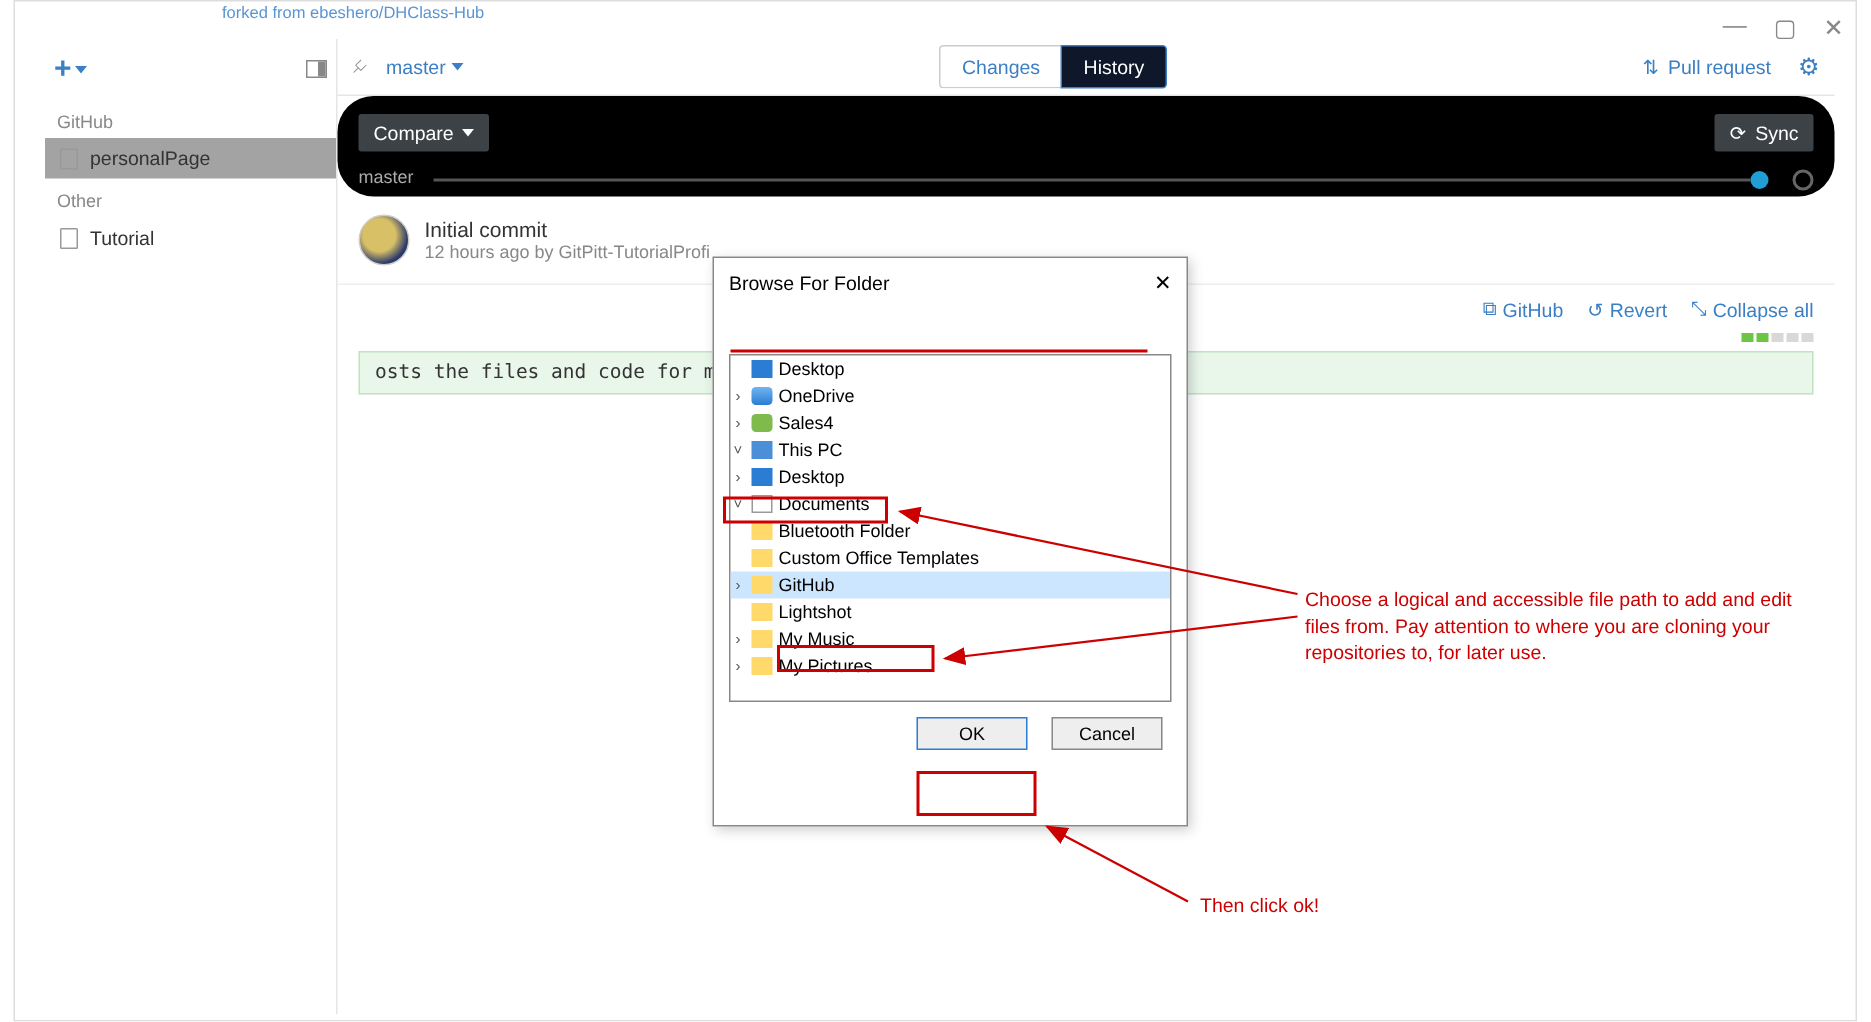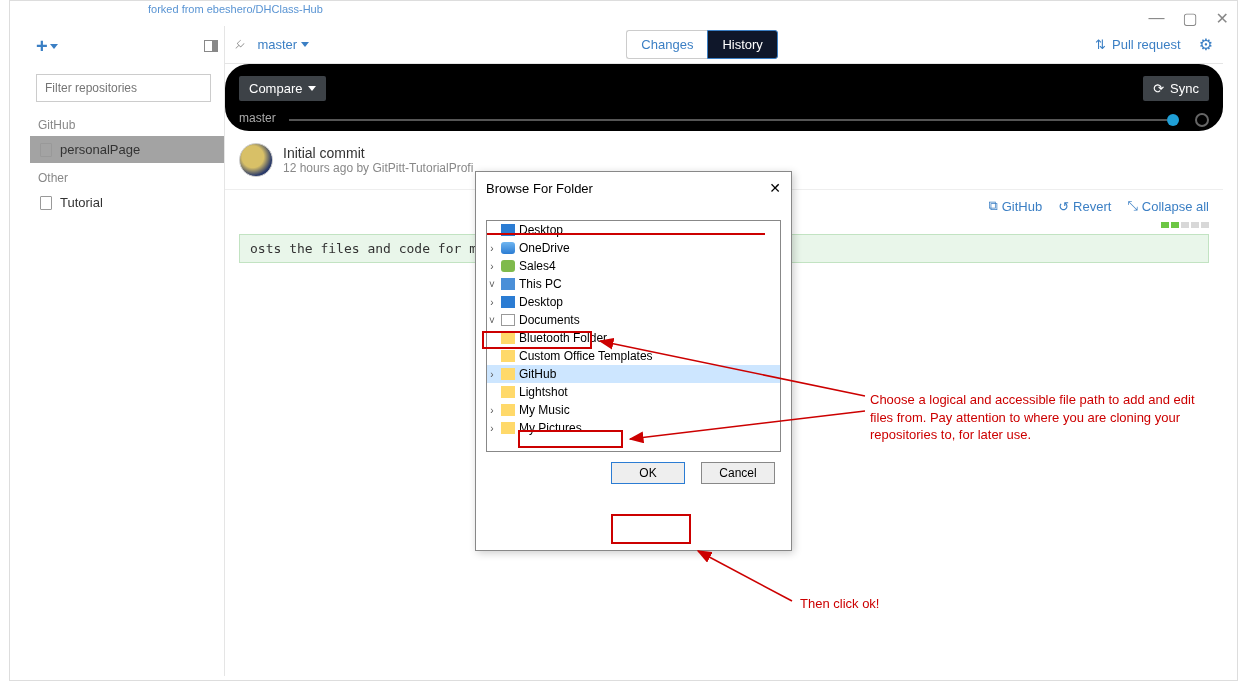--- a/index.html
+++ b/index.html
@@ -60,21 +60,21 @@
   .progress span.g { background:#6cc644;}
 
   .diff { margin:0 14px; background:#e9f6ea; border:1px solid #c2e3c2; padding:6px 10px; font-family:Consolas,monospace; font-size:13px; color:#333;}
 
   
   .dialog { position:absolute; left:465px; top:170px; width:317px; height:380px; background:#fff; border:1px solid #888; box-shadow:2px 2px 8px rgba(0,0,0,.2);}
   .dlg-title { display:flex; justify-content:space-between; align-items:center; padding:8px 10px; font-size:13px;}
   .dlg-close { font-size:14px; cursor:pointer;}
   .dlg-msg { padding:2px 12px 6px; font-size:12px; color:#333; }
   .underline { position:absolute; left:12px; top:58px; width:280px; height:2px; background:#c00;}
-  .tree { margin:16px 10px 0; height:232px; border:1px solid #888; overflow:hidden; position:relative;}
+  .tree { margin:32px 10px 0; height:232px; border:1px solid #888; overflow:hidden; position:relative;}
   .tree-inner { position:absolute; inset:0; overflow-y:auto;}
   .tree ul { list-style:none; }
   .tree li { font-size:12px; padding:2px 0; display:flex; align-items:center; gap:4px; white-space:nowrap;}
   .ind0{padding-left:4px}.ind1{padding-left:18px}.ind2{padding-left:34px}.ind3{padding-left:50px}
   .exp { width:10px; text-align:center; color:#555; font-size:10px;}
   .ico { width:14px; height:12px; display:inline-block;}
   .ico.desktop{background:#2b7cd3;}
   .ico.cloud{background:linear-gradient(#6fb5f0,#2b7cd3);border-radius:3px;}
   .ico.user{background:#7fba4c;border-radius:3px;}
   .ico.pc{background:#4a8fd8;}
@@ -106,21 +106,20 @@
     <span>—</span>
     <span>▢</span>
     <span>✕</span>
   </div>
 
   <div class="sidebar">
     <div class="sb-top">
       <div class="plus">+<span class="plus-caret"></span></div>
       <div class="sidebar-toggle"></div>
     </div>
-    <input class="filter" placeholder="Filter repositories" style="">
     <div id="sb-sections">
         <div class="sb-heading">GitHub</div>
         <div class="sb-item selected">
           <span class="sb-icon"></span>
           <span>personalPage</span>
         </div>
         <div class="sb-heading">Other</div>
         <div class="sb-item">
           <span class="sb-icon"></span>
           <span>Tutorial</span>

